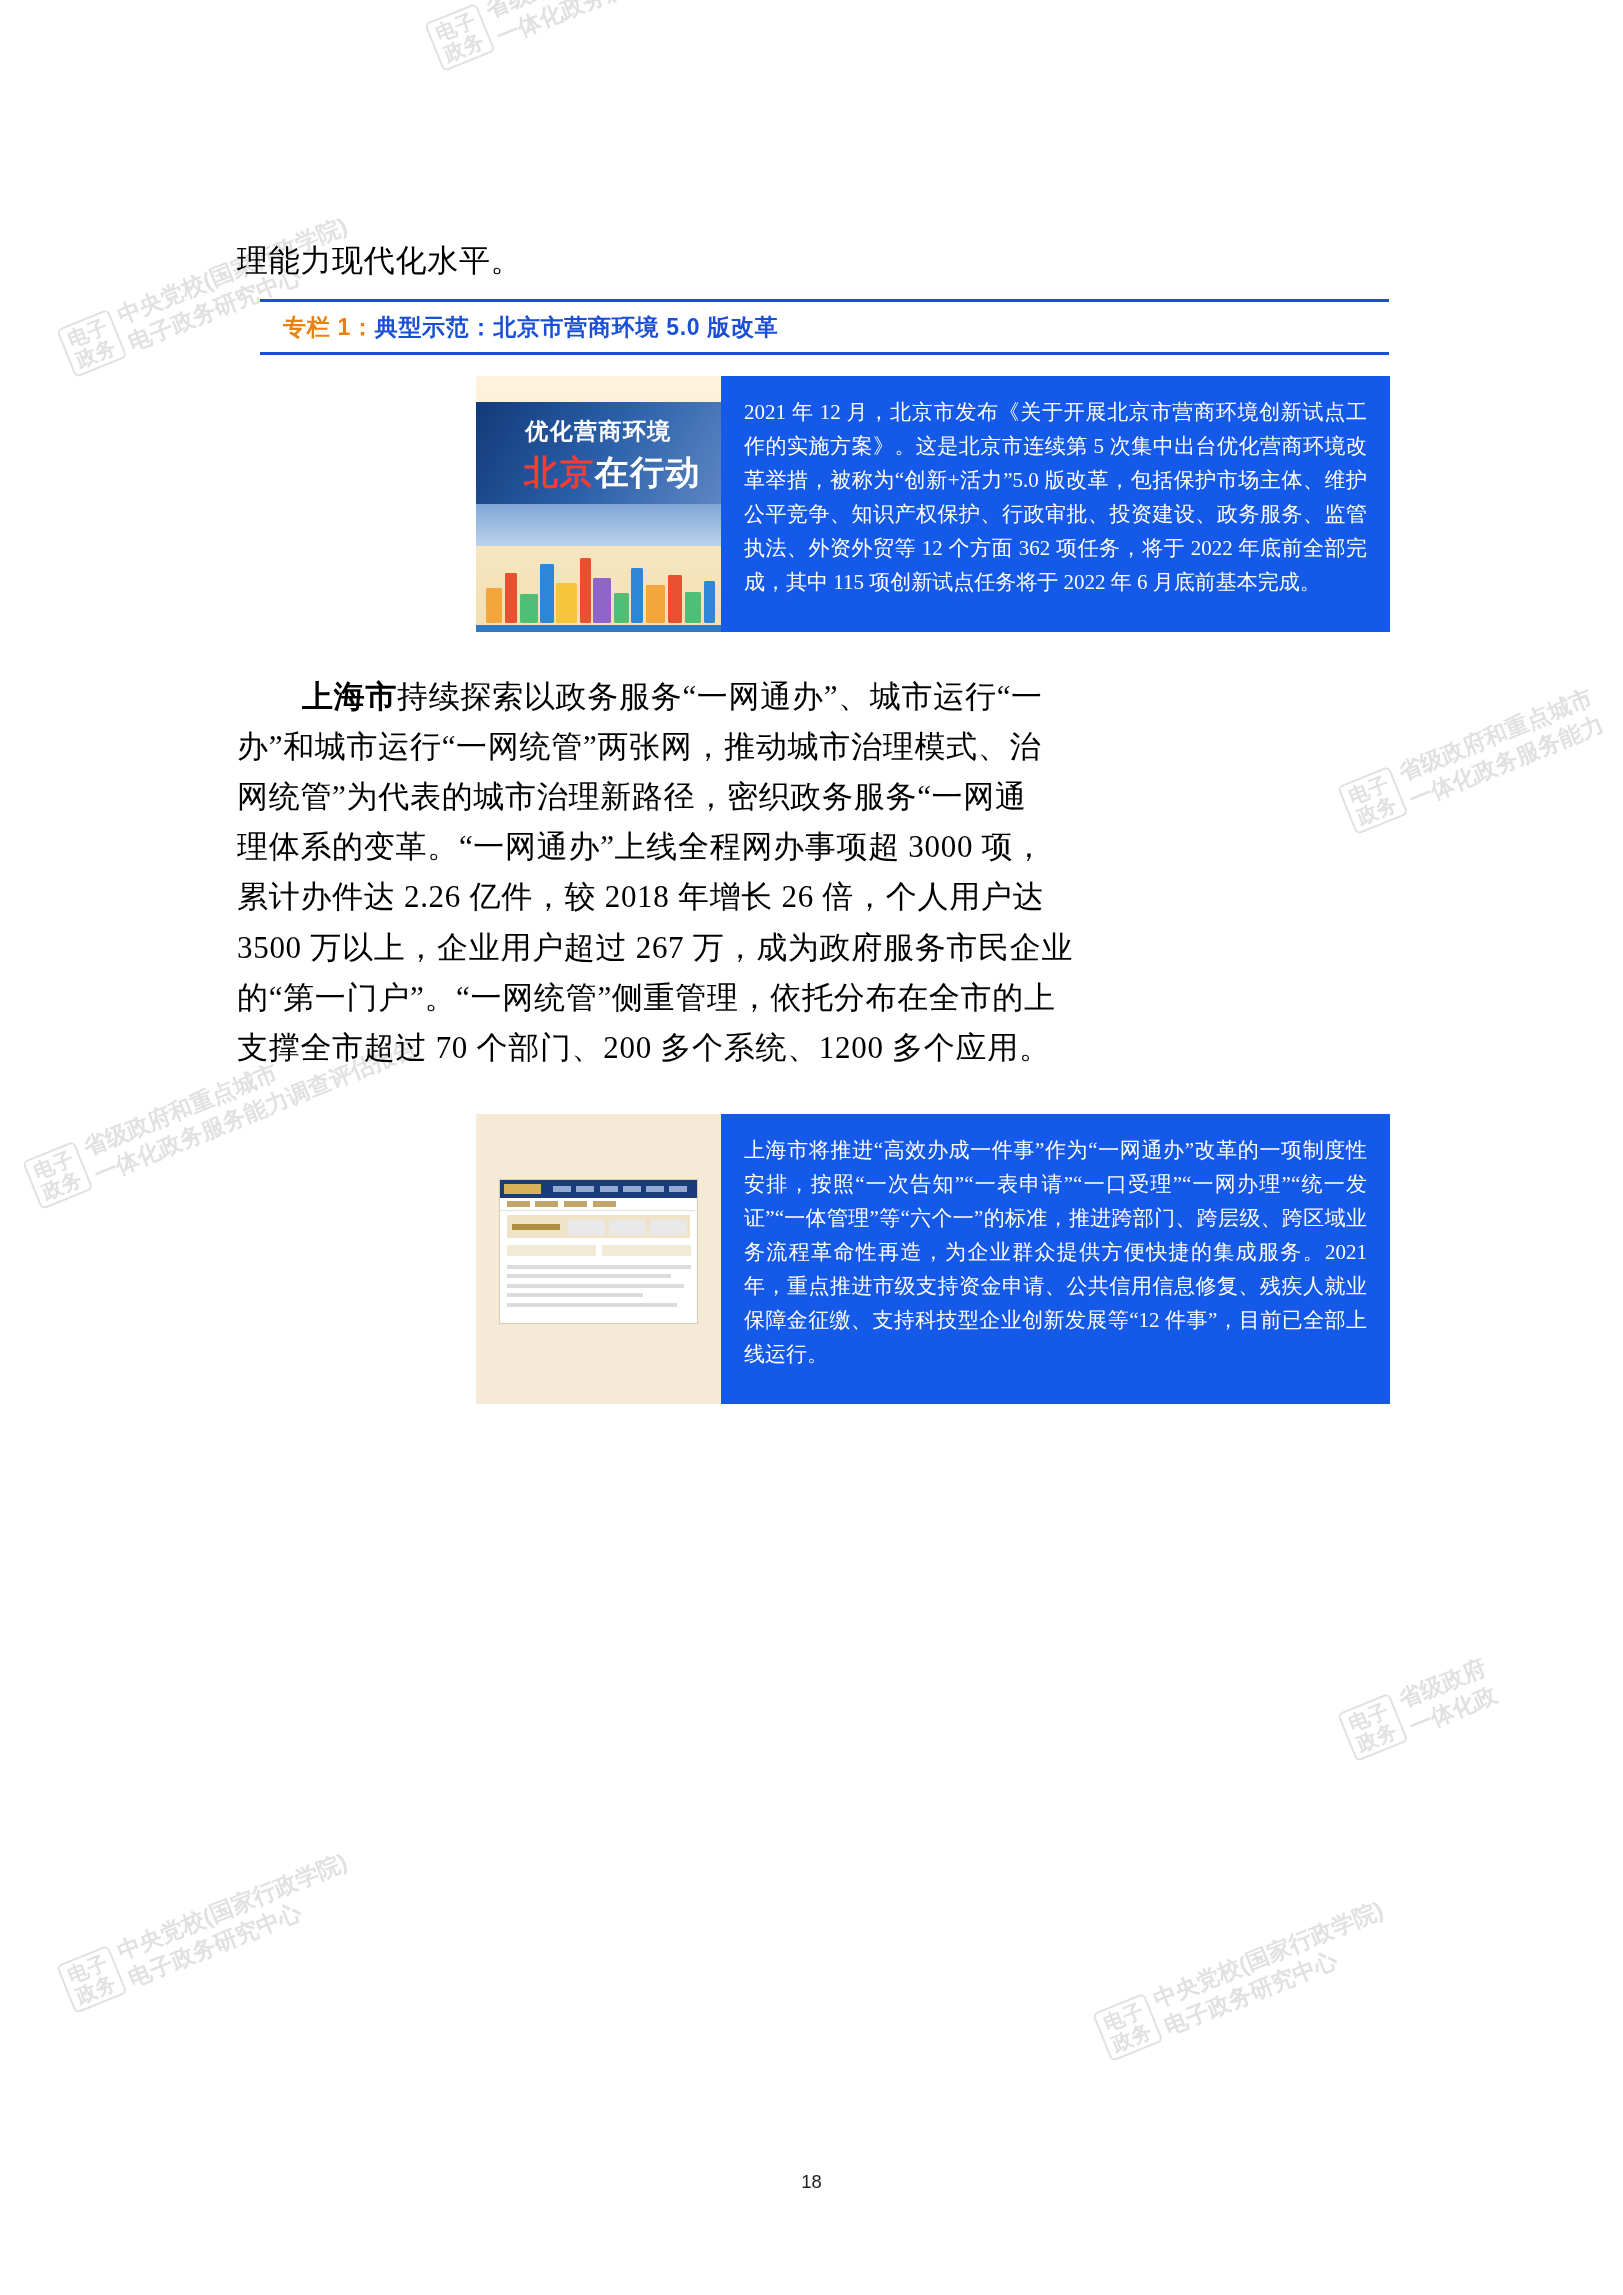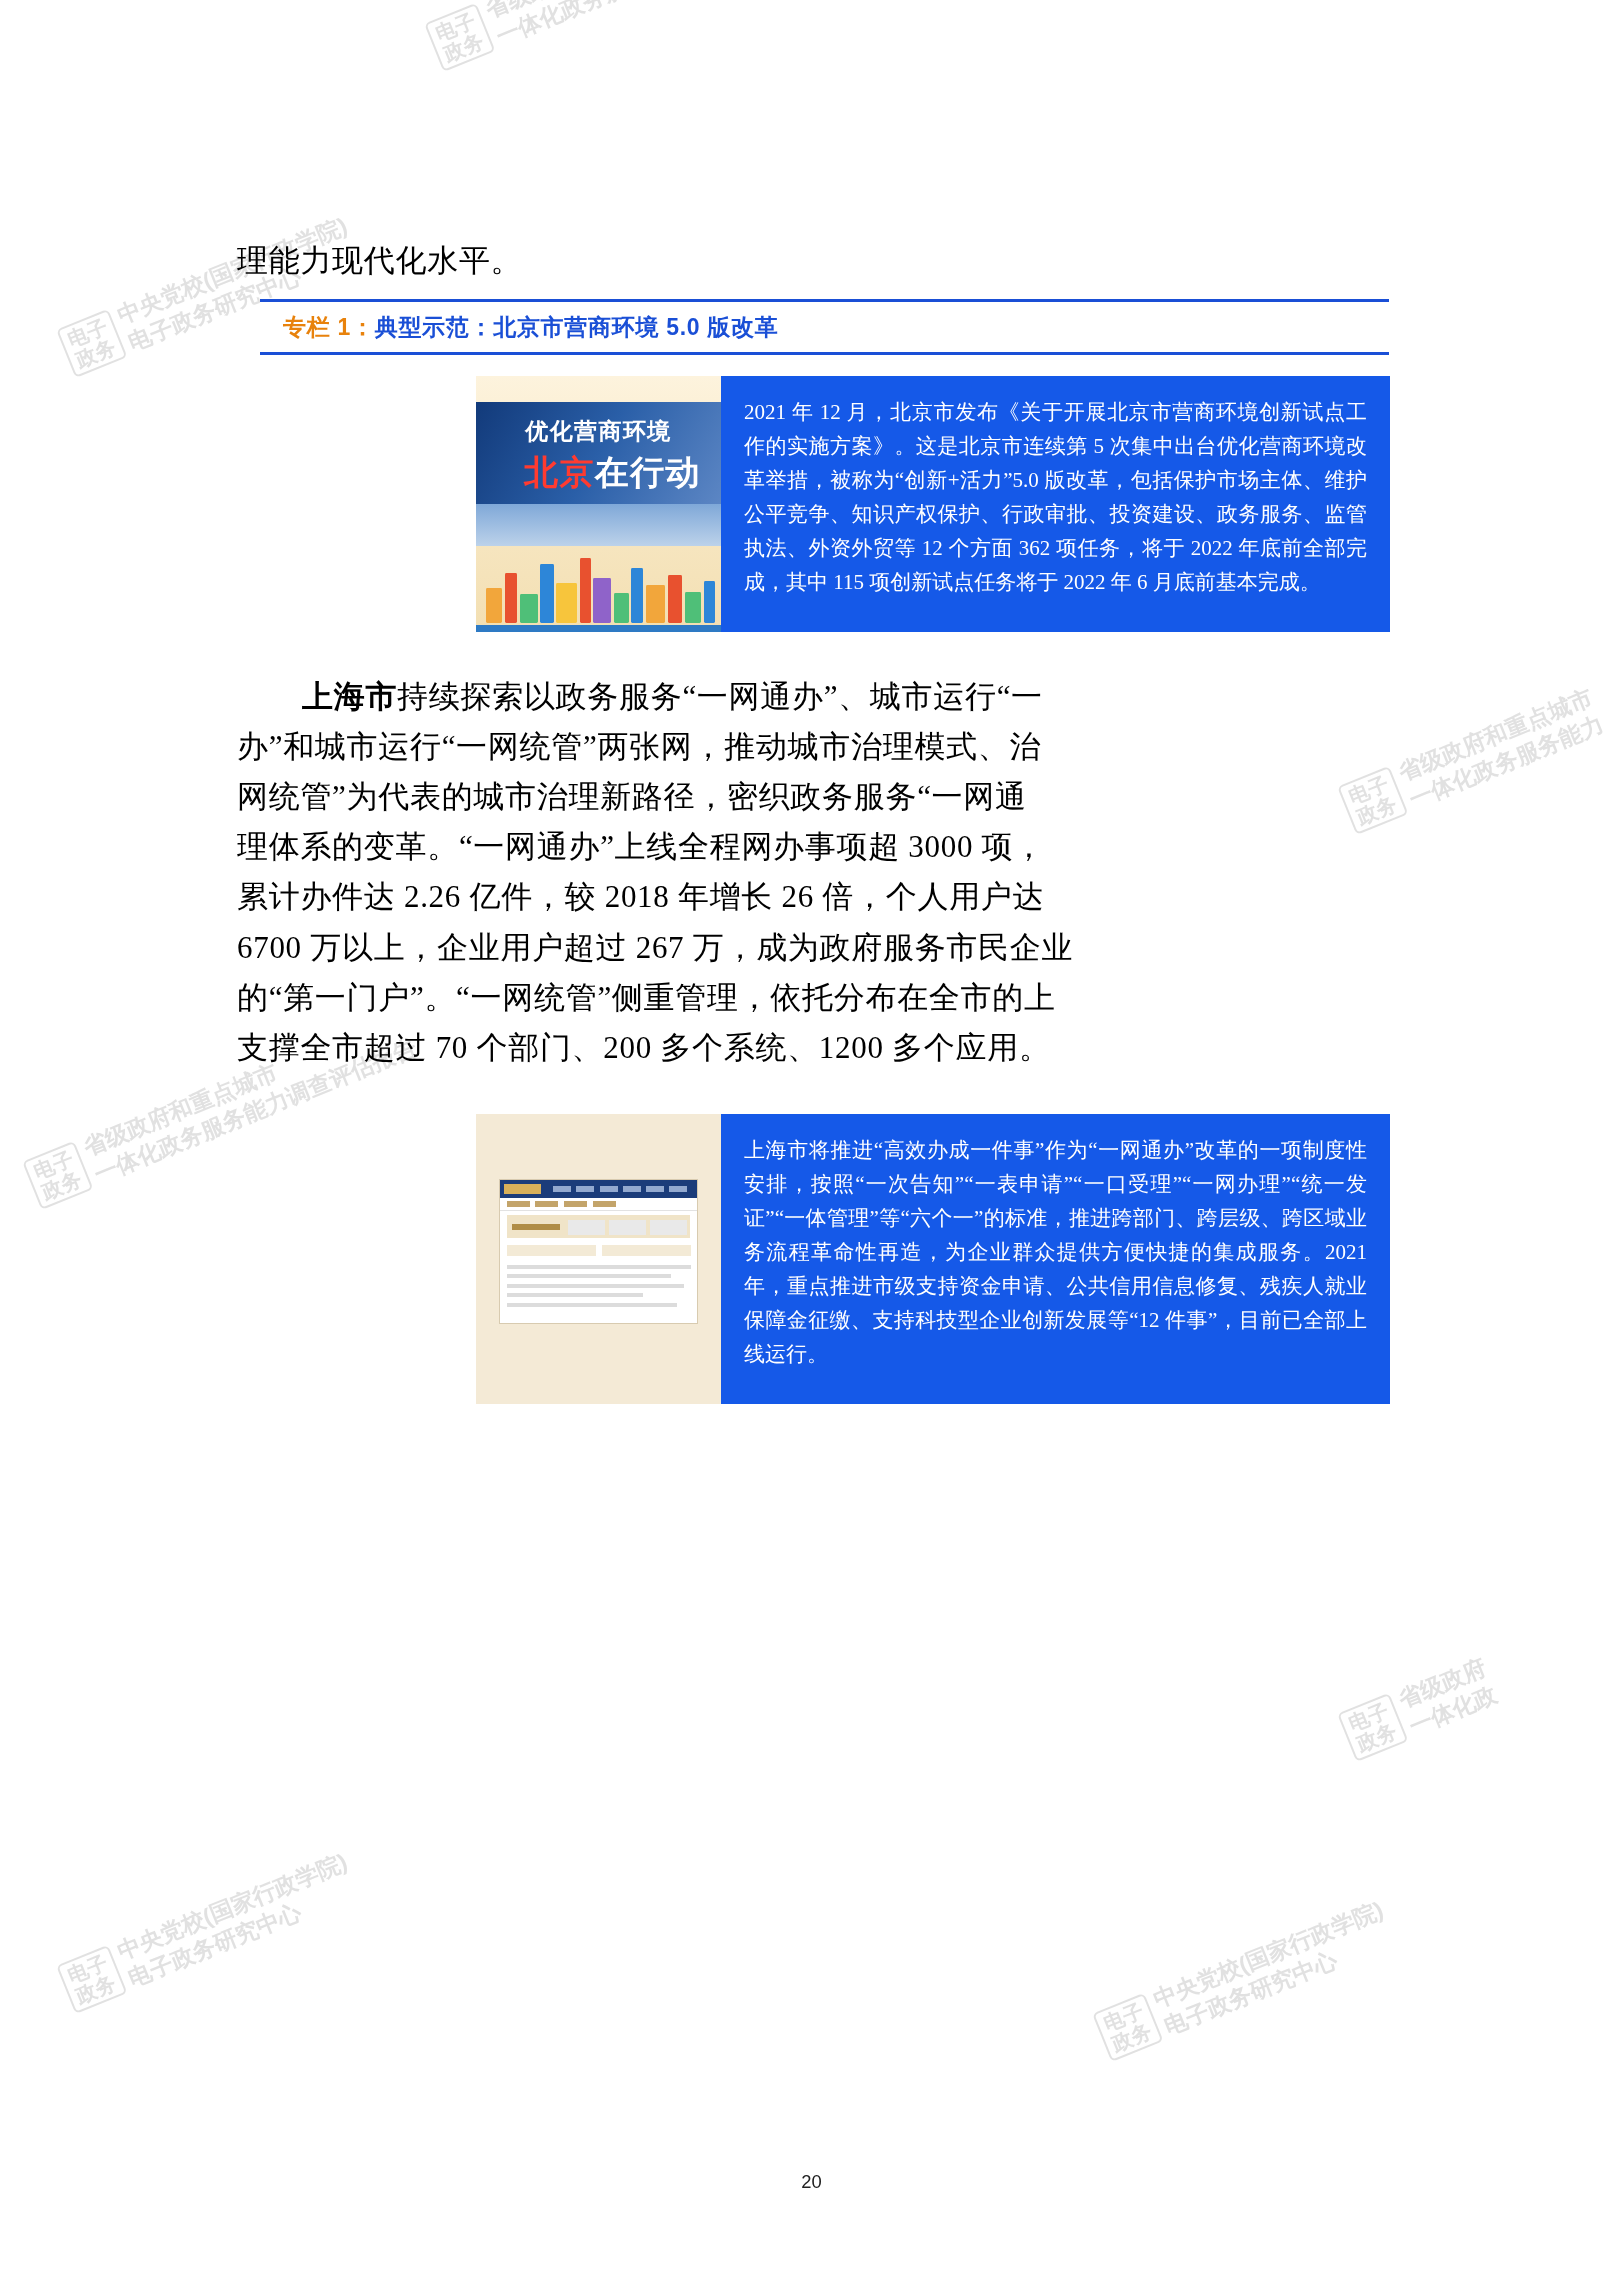--- a/index.html
+++ b/index.html
@@ -284,21 +284,21 @@
         </div>
       </div>
     </div>
 
     <div class="para">
       <div class="ln indent"><span class="bold">上海市</span><span>持续探索以政务服务“一网通办”、城市运行“一</span></div>
       <div class="ln">办”和城市运行“一网统管”两张网，推动城市治理模式、治</div>
       <div class="ln">网统管”为代表的城市治理新路径，密织政务服务“一网通</div>
       <div class="ln">理体系的变革。“一网通办”上线全程网办事项超 3000 项，</div>
       <div class="ln">累计办件达 2.26 亿件，较 2018 年增长 26 倍，个人用户达</div>
-      <div class="ln">6700 万以上，企业用户超过 267 万，成为政府服务市民企业</div>
+      <div class="ln">3500 万以上，企业用户超过 267 万，成为政府服务市民企业</div>
       <div class="ln">的“第一门户”。“一网统管”侧重管理，依托分布在全市的上</div>
       <div class="ln">支撑全市超过 70 个部门、200 多个系统、1200 多个应用。</div>
     </div>
 
     <div class="column-block" style="margin-top:41px;">
       <div class="column-body">
         <div class="column-figure">
           <div class="fig2-bg"></div>
           <div class="fig2-shot">
             <div class="fig2-nav">
@@ -332,15 +332,15 @@
           </div>
         </div>
         <div class="column-text">
           <p>上海市将推进“高效办成一件事”作为“一网通办”改革的一项制度性安排，按照“一次告知”“一表申请”“一口受理”“一网办理”“统一发证”“一体管理”等“六个一”的标准，推进跨部门、跨层级、跨区域业务流程革命性再造，为企业群众提供方便快捷的集成服务。2021 年，重点推进市级支持资金申请、公共信用信息修复、残疾人就业保障金征缴、支持科技型企业创新发展等“12 件事”，目前已全部上线运行。</p>
         </div>
       </div>
     </div>
 
   </div>
 
-  <div class="page-number">20</div>
+  <div class="page-number">18</div>
 </div>
 
 
 </body></html>

